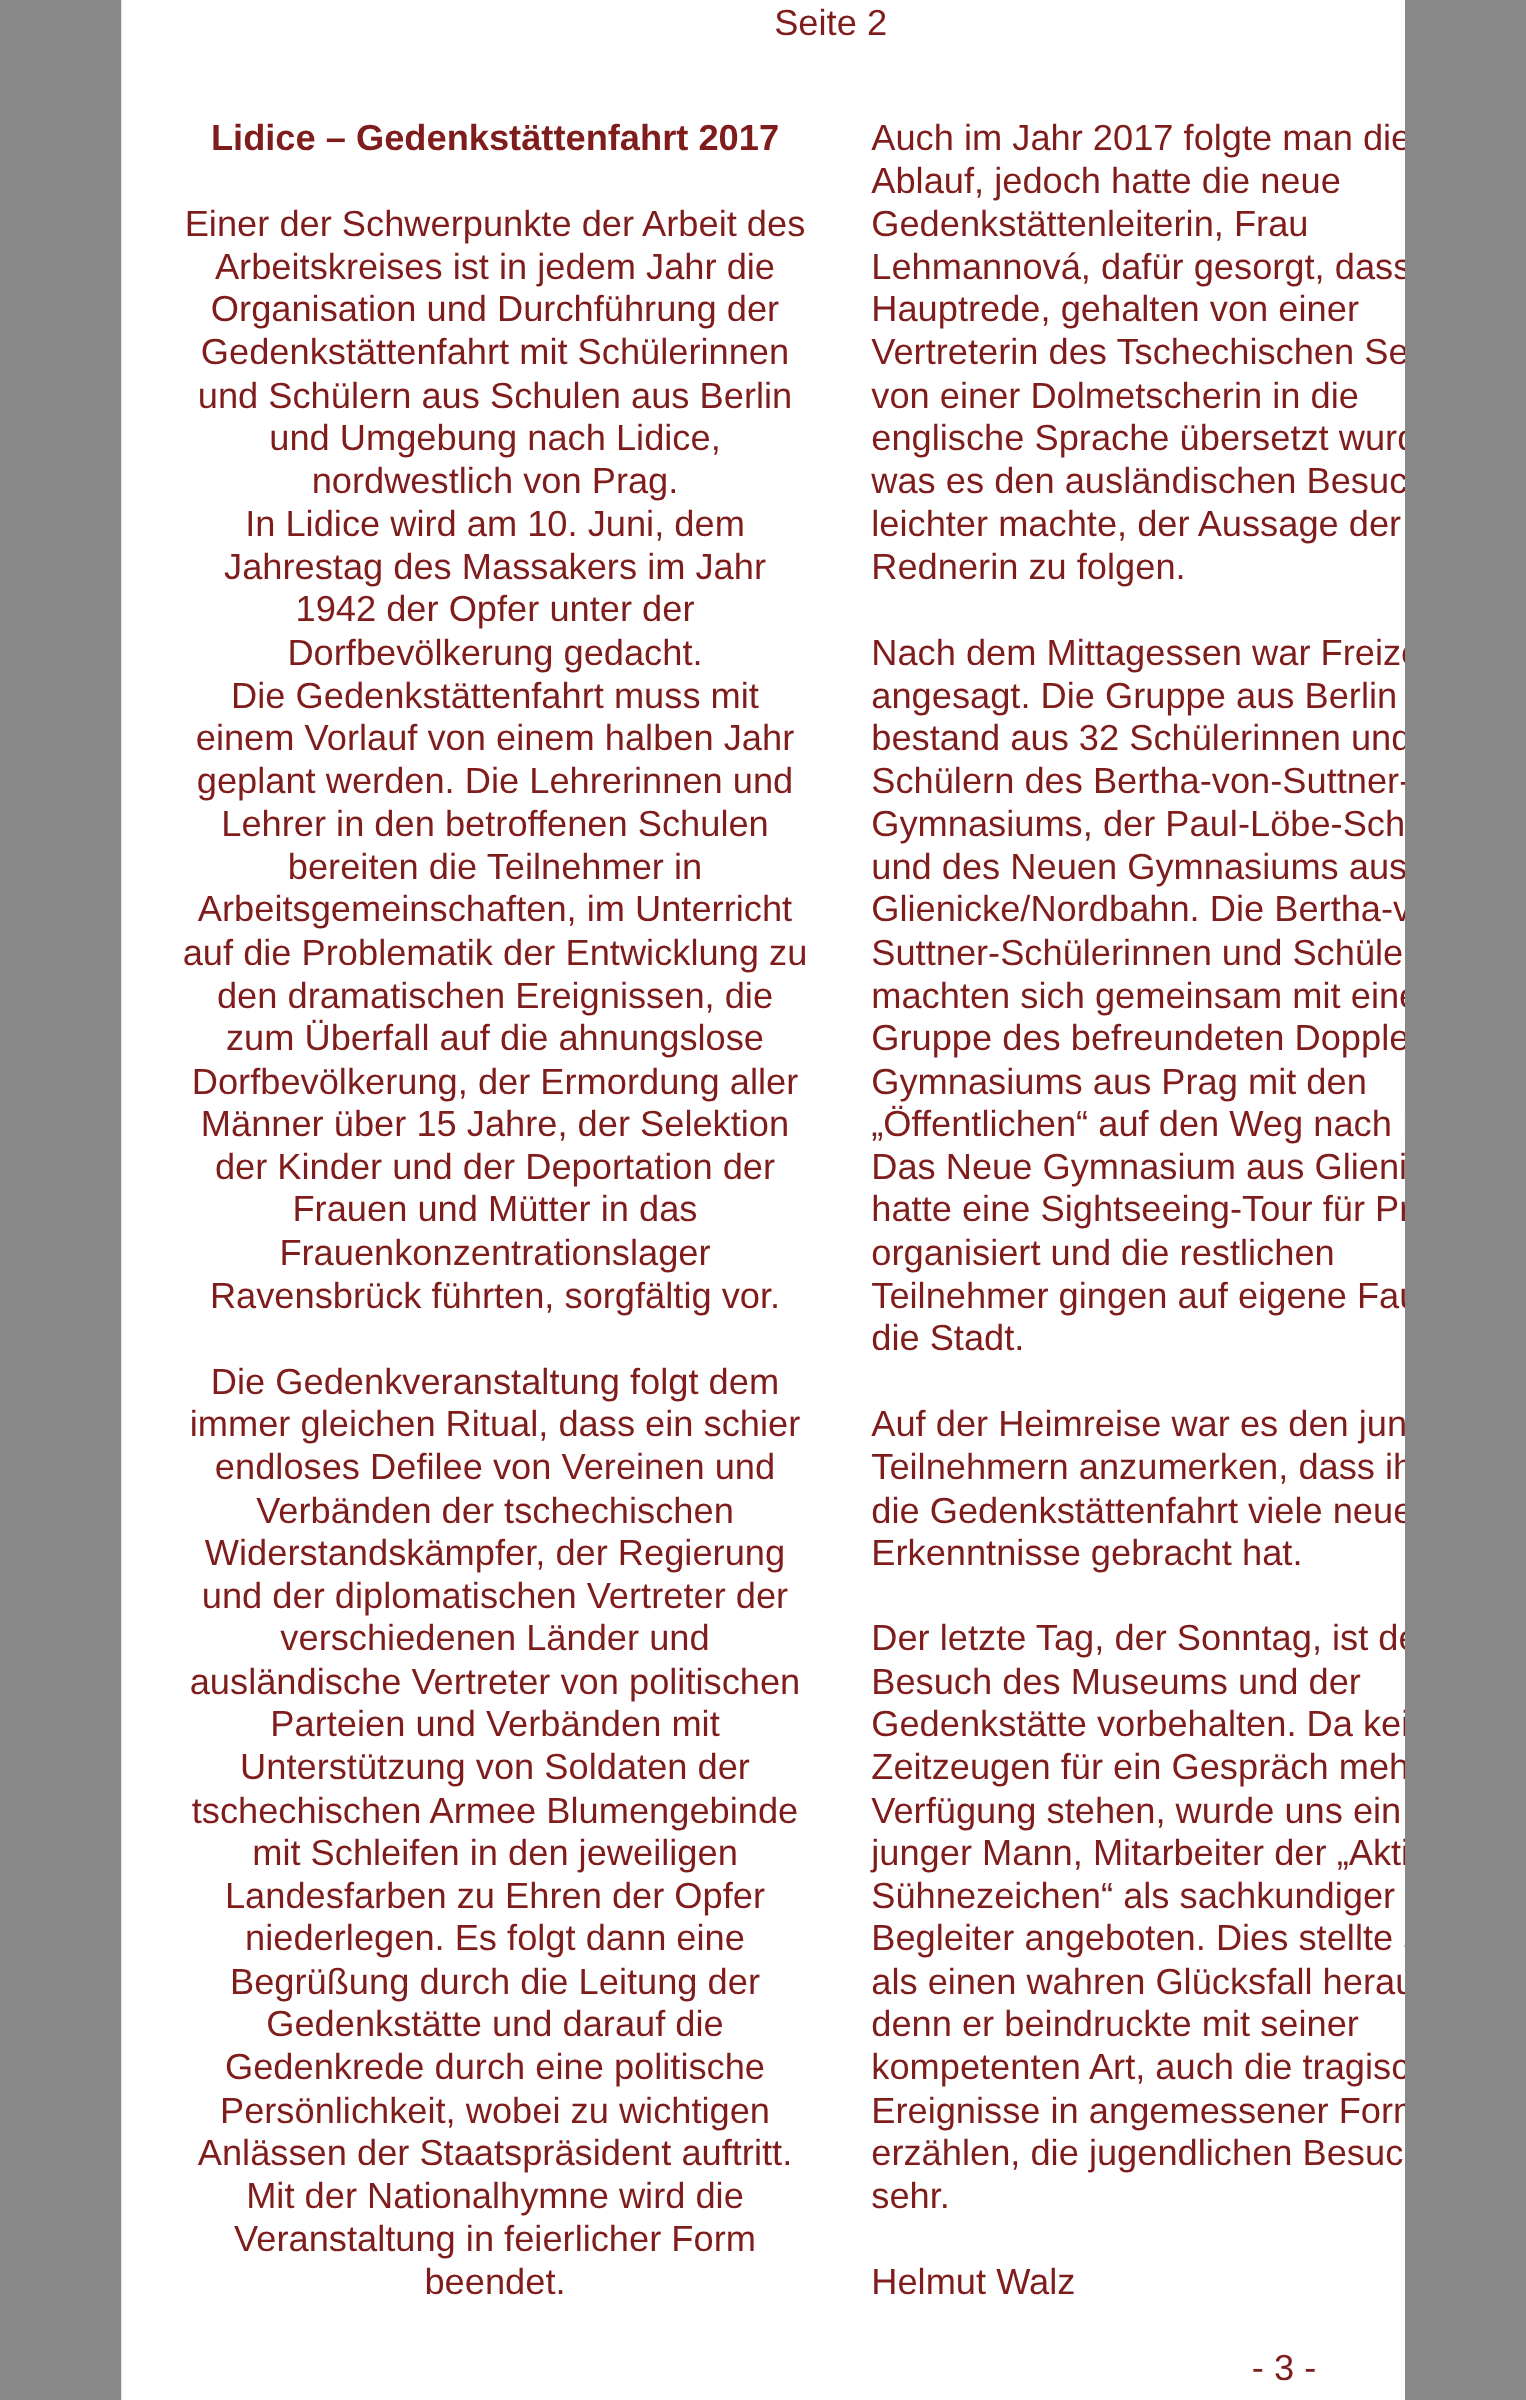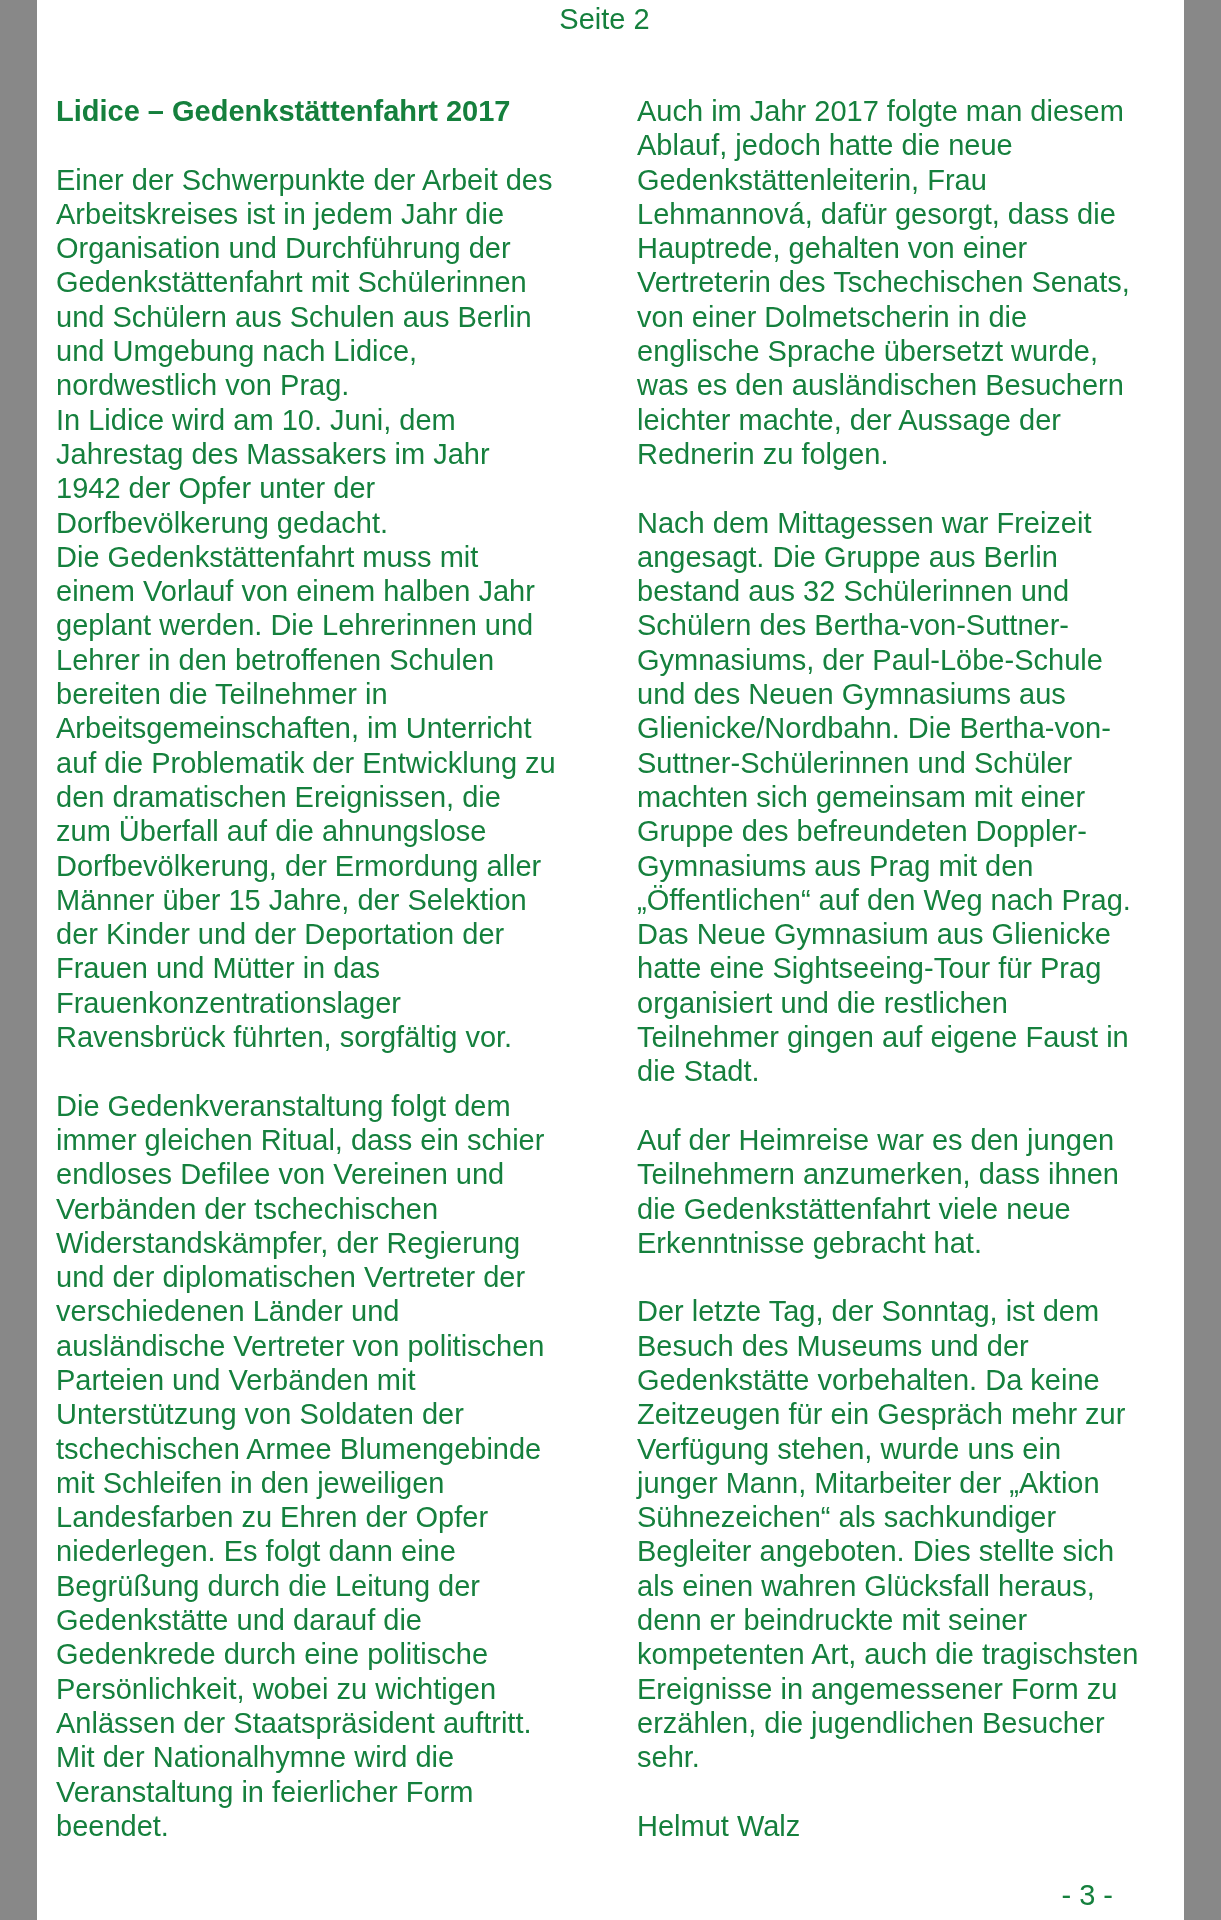--- a/index.html
+++ b/index.html
@@ -1,36 +1,36 @@
 <!DOCTYPE html>
 <html lang="de"><head>
 <meta charset="utf-8">
 <style>
   html,body { margin:0; padding:0; background:#888; }
   .page {
     position:relative;
-    width:1147px; height:1920px;
+    width:1027px; height:1920px;
     margin:0 auto;
     background:#ffffff;
-    color:#15803d;
+    color:#7f1d1d;
     font-family:"Liberation Sans","DejaVu Sans",sans-serif;
     overflow:hidden;
   }
   .page-header {
     position:absolute;
     left:30px; top:2px; width:1075px;
     text-align:center;
     font-size:29px; line-height:34.3px;
   }
   .column {
     position:absolute;
     top:94px;
     width:530px;
   }
-  .column-left  { left:19px;  }
+  .column-left  { left:34px;text-align:center;  }
   .column-right { left:600px; }
   .article-title {
     font-size:29px; line-height:34.3px;
     font-weight:bold;
     margin:0 0 34.3px 0;
   }
   .para {
     font-size:29px; line-height:34.3px;
     white-space:pre-line;
     margin:0 0 34.3px 0;

